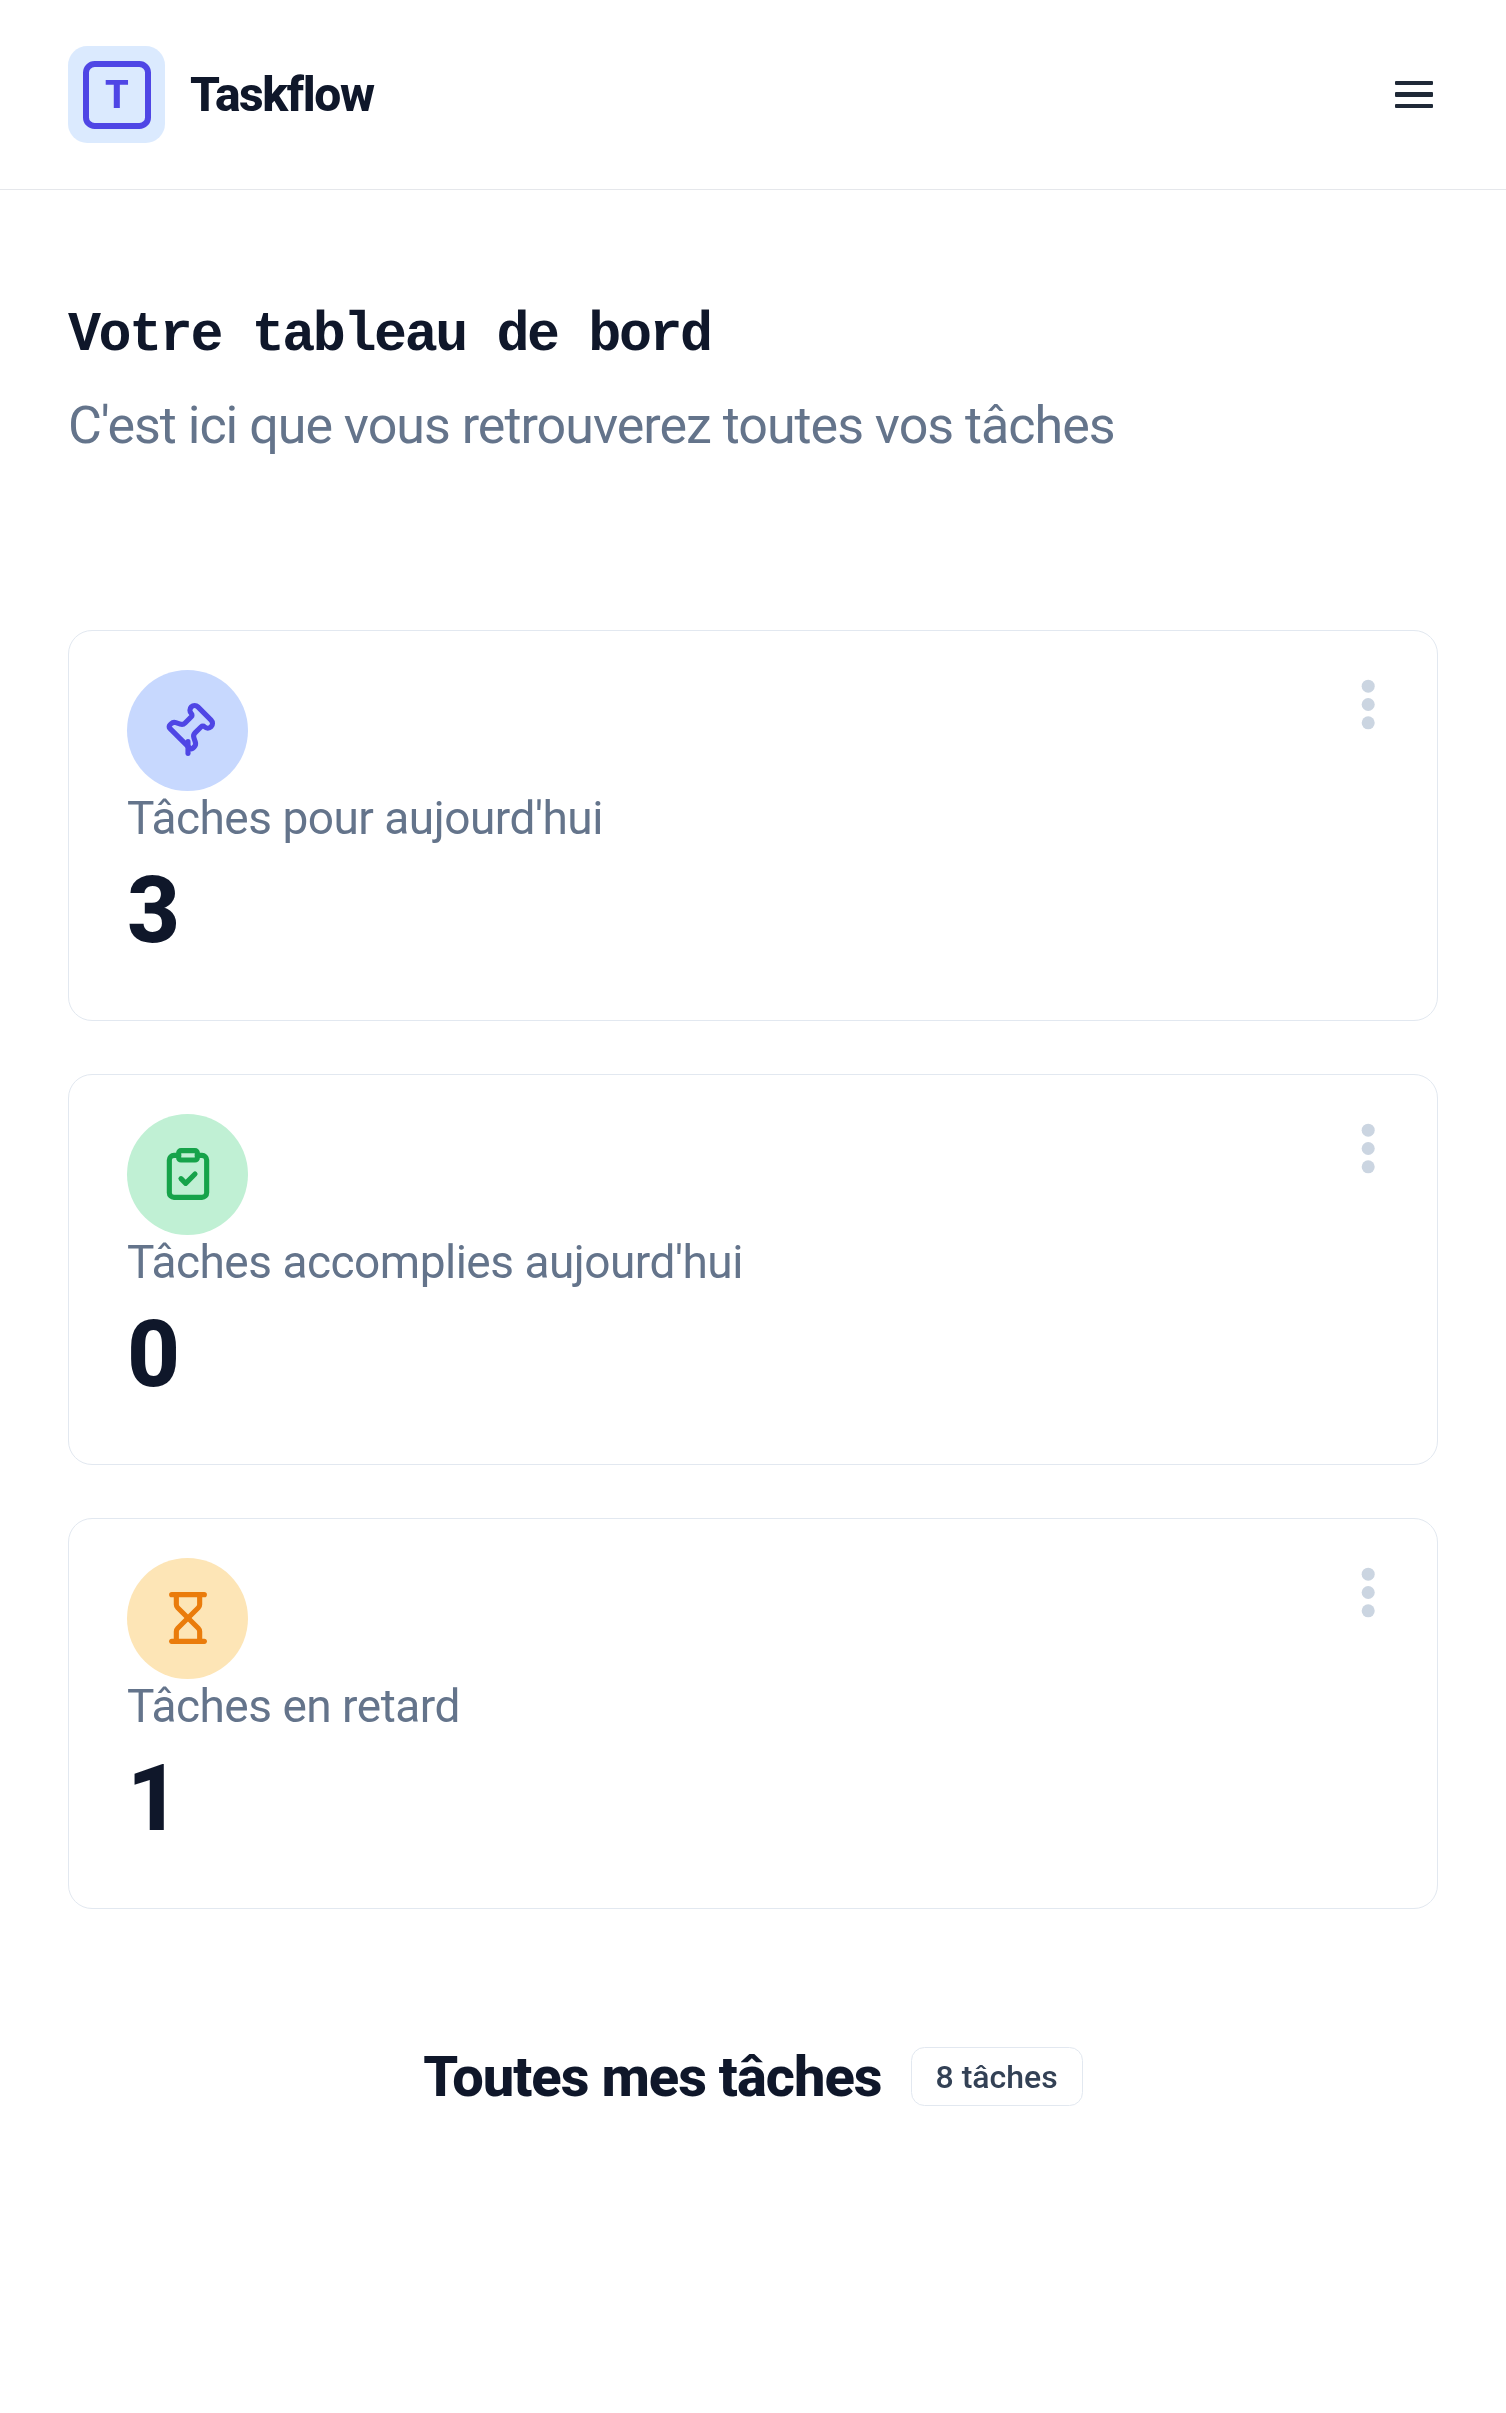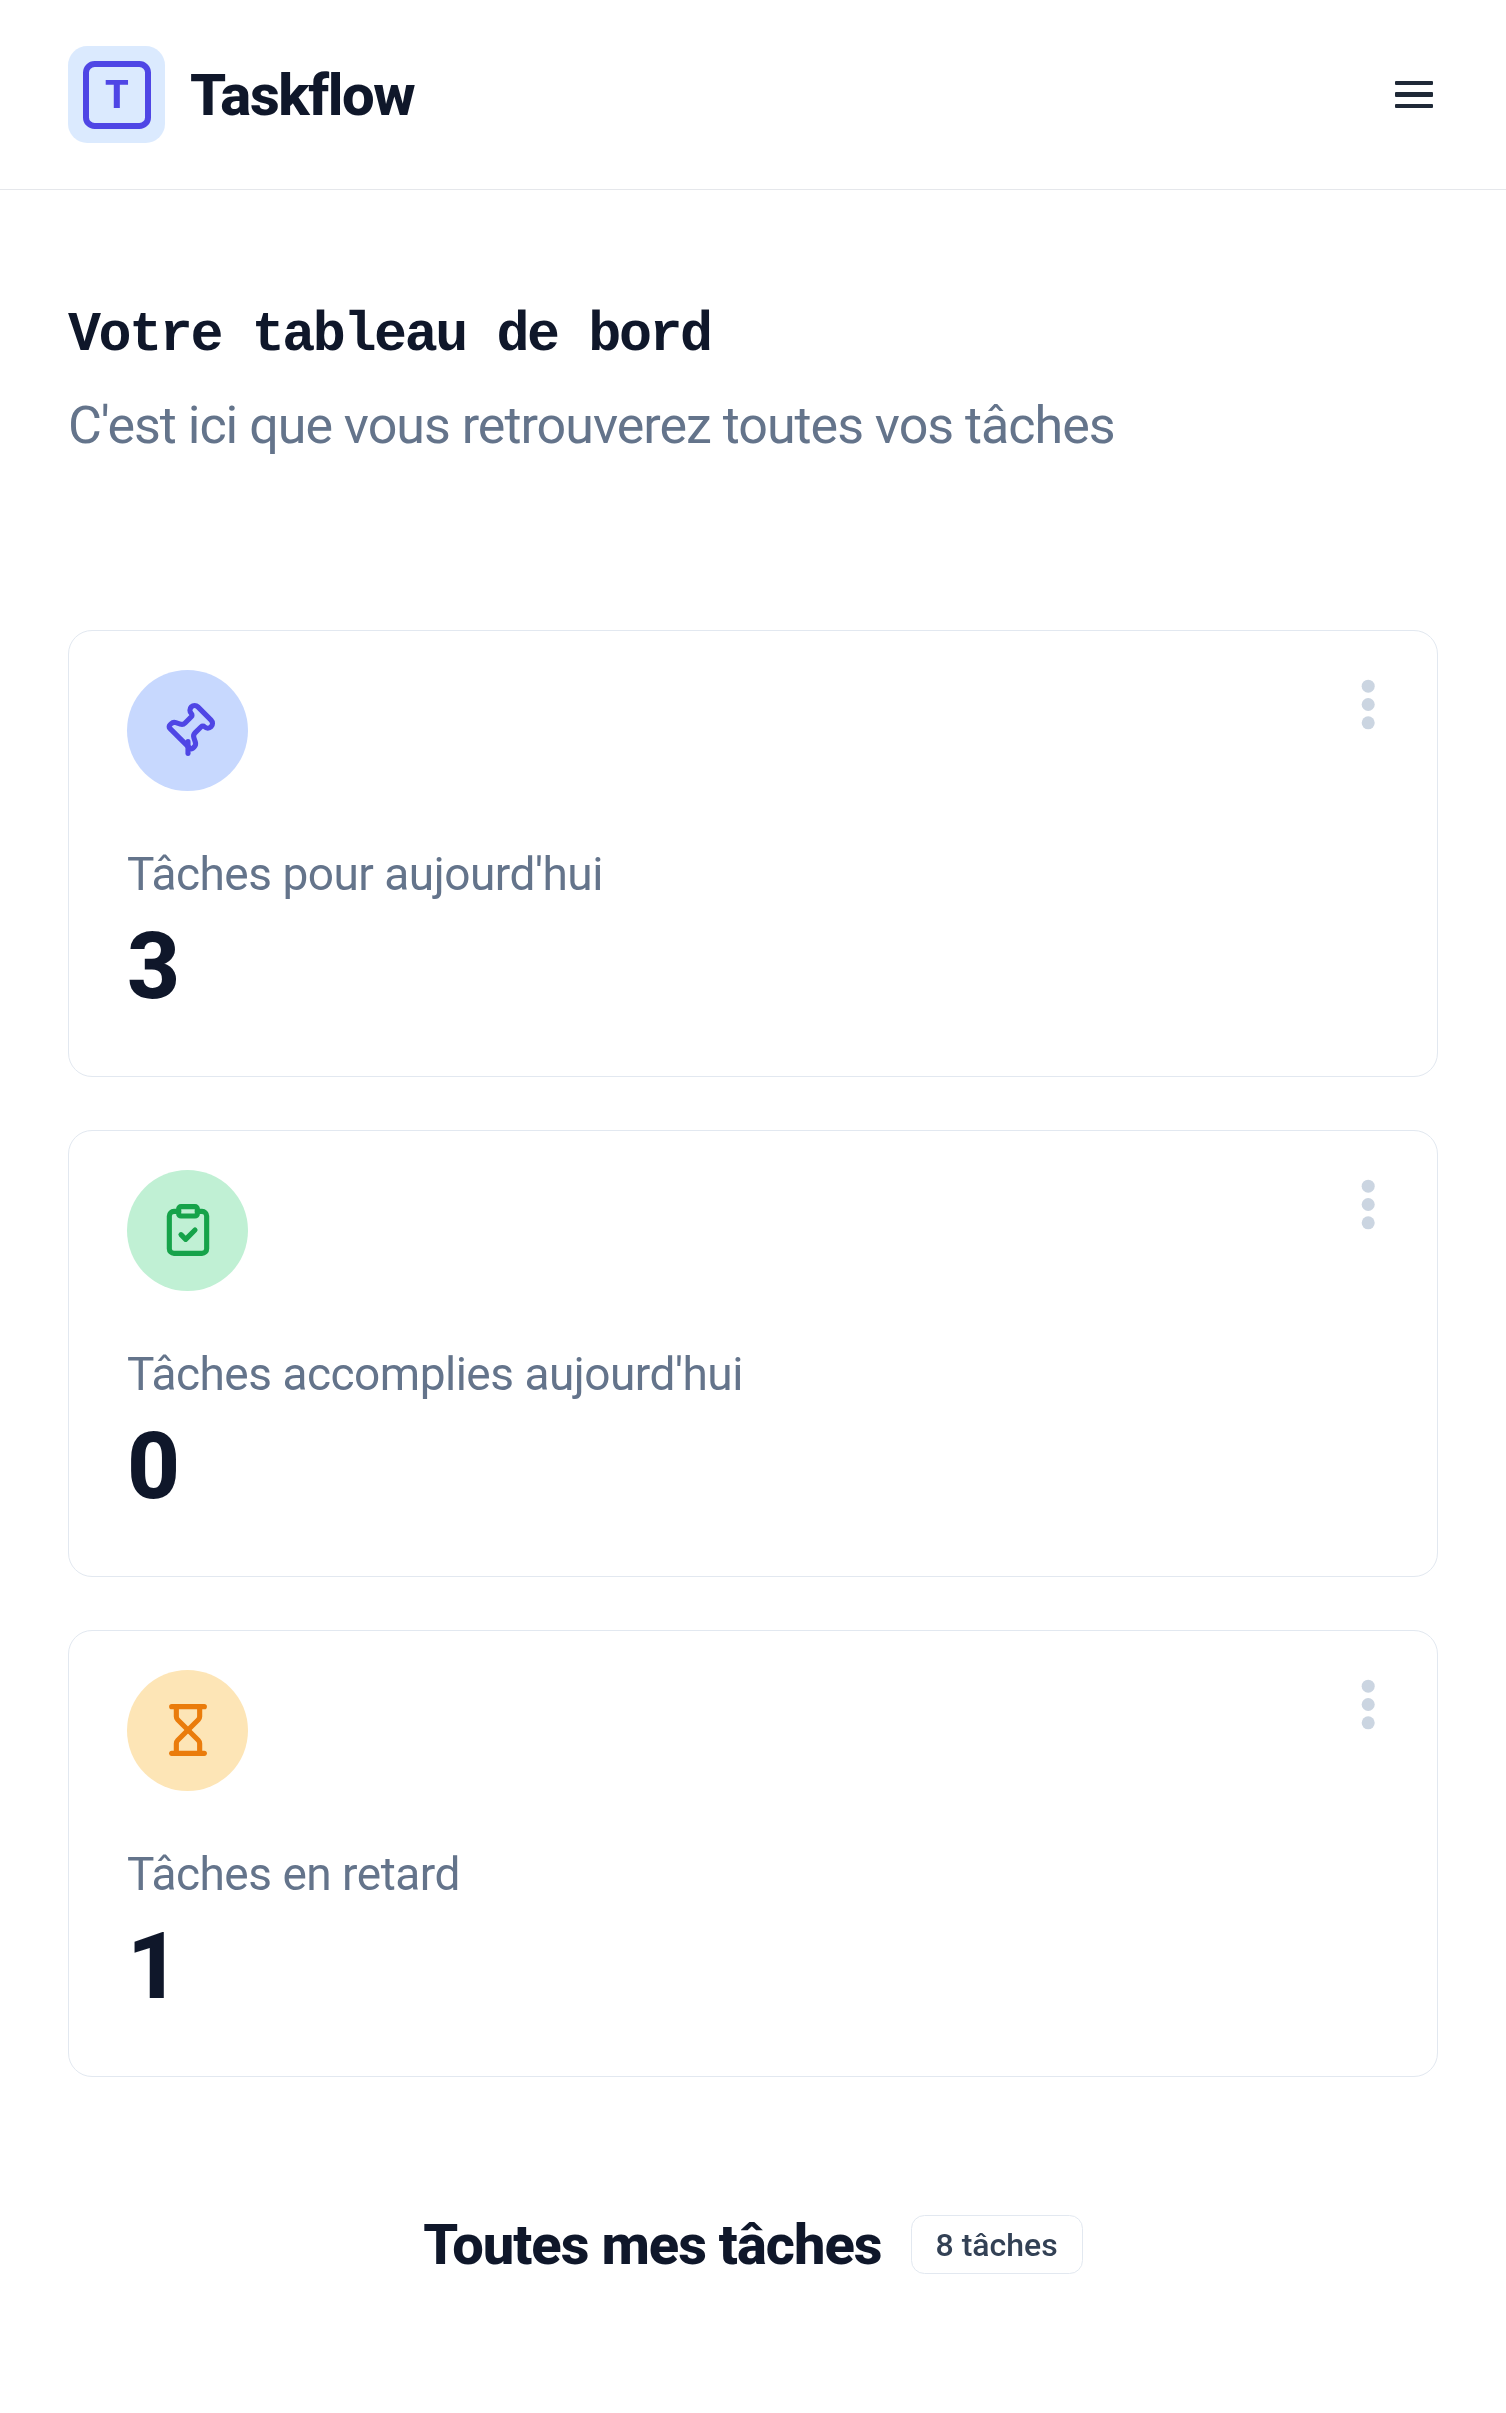--- a/index.html
+++ b/index.html
@@ -38,21 +38,21 @@
   border-radius: 11.6px;
   display: flex;
   align-items: center;
   justify-content: center;
   font-size: 38px;
   font-weight: 800;
   color: #4f46e5;
   letter-spacing: -1px;
 }
 .app-name {
-  font-size: 58px;
+  font-size: 48px;
   font-weight: 800;
   letter-spacing: -1.4px;
 }
 .menu-btn {
   width: 48px;
   height: 48px;
   display: flex;
   align-items: center;
   justify-content: center;
   cursor: pointer;
@@ -116,21 +116,20 @@
 .icon-circle.amber { background: #fde5b6; }
 .icon-circle svg { width: 56px; height: 56px; }
 .dots-btn {
   padding: 8.7px 2.9px;
   cursor: pointer;
 }
 .dots-btn svg { width: 16.4px; height: 53px; }
 .card-label {
   font-size: 46px;
   color: #64748b;
-  margin-top: 56px;
   letter-spacing: -0.5px;
 }
 .card-value {
   font-size: 92px;
   font-weight: 800;
   margin-top: 12px;
   letter-spacing: -1.9px;
 }
 .section-header {
   margin-top: 135px;

